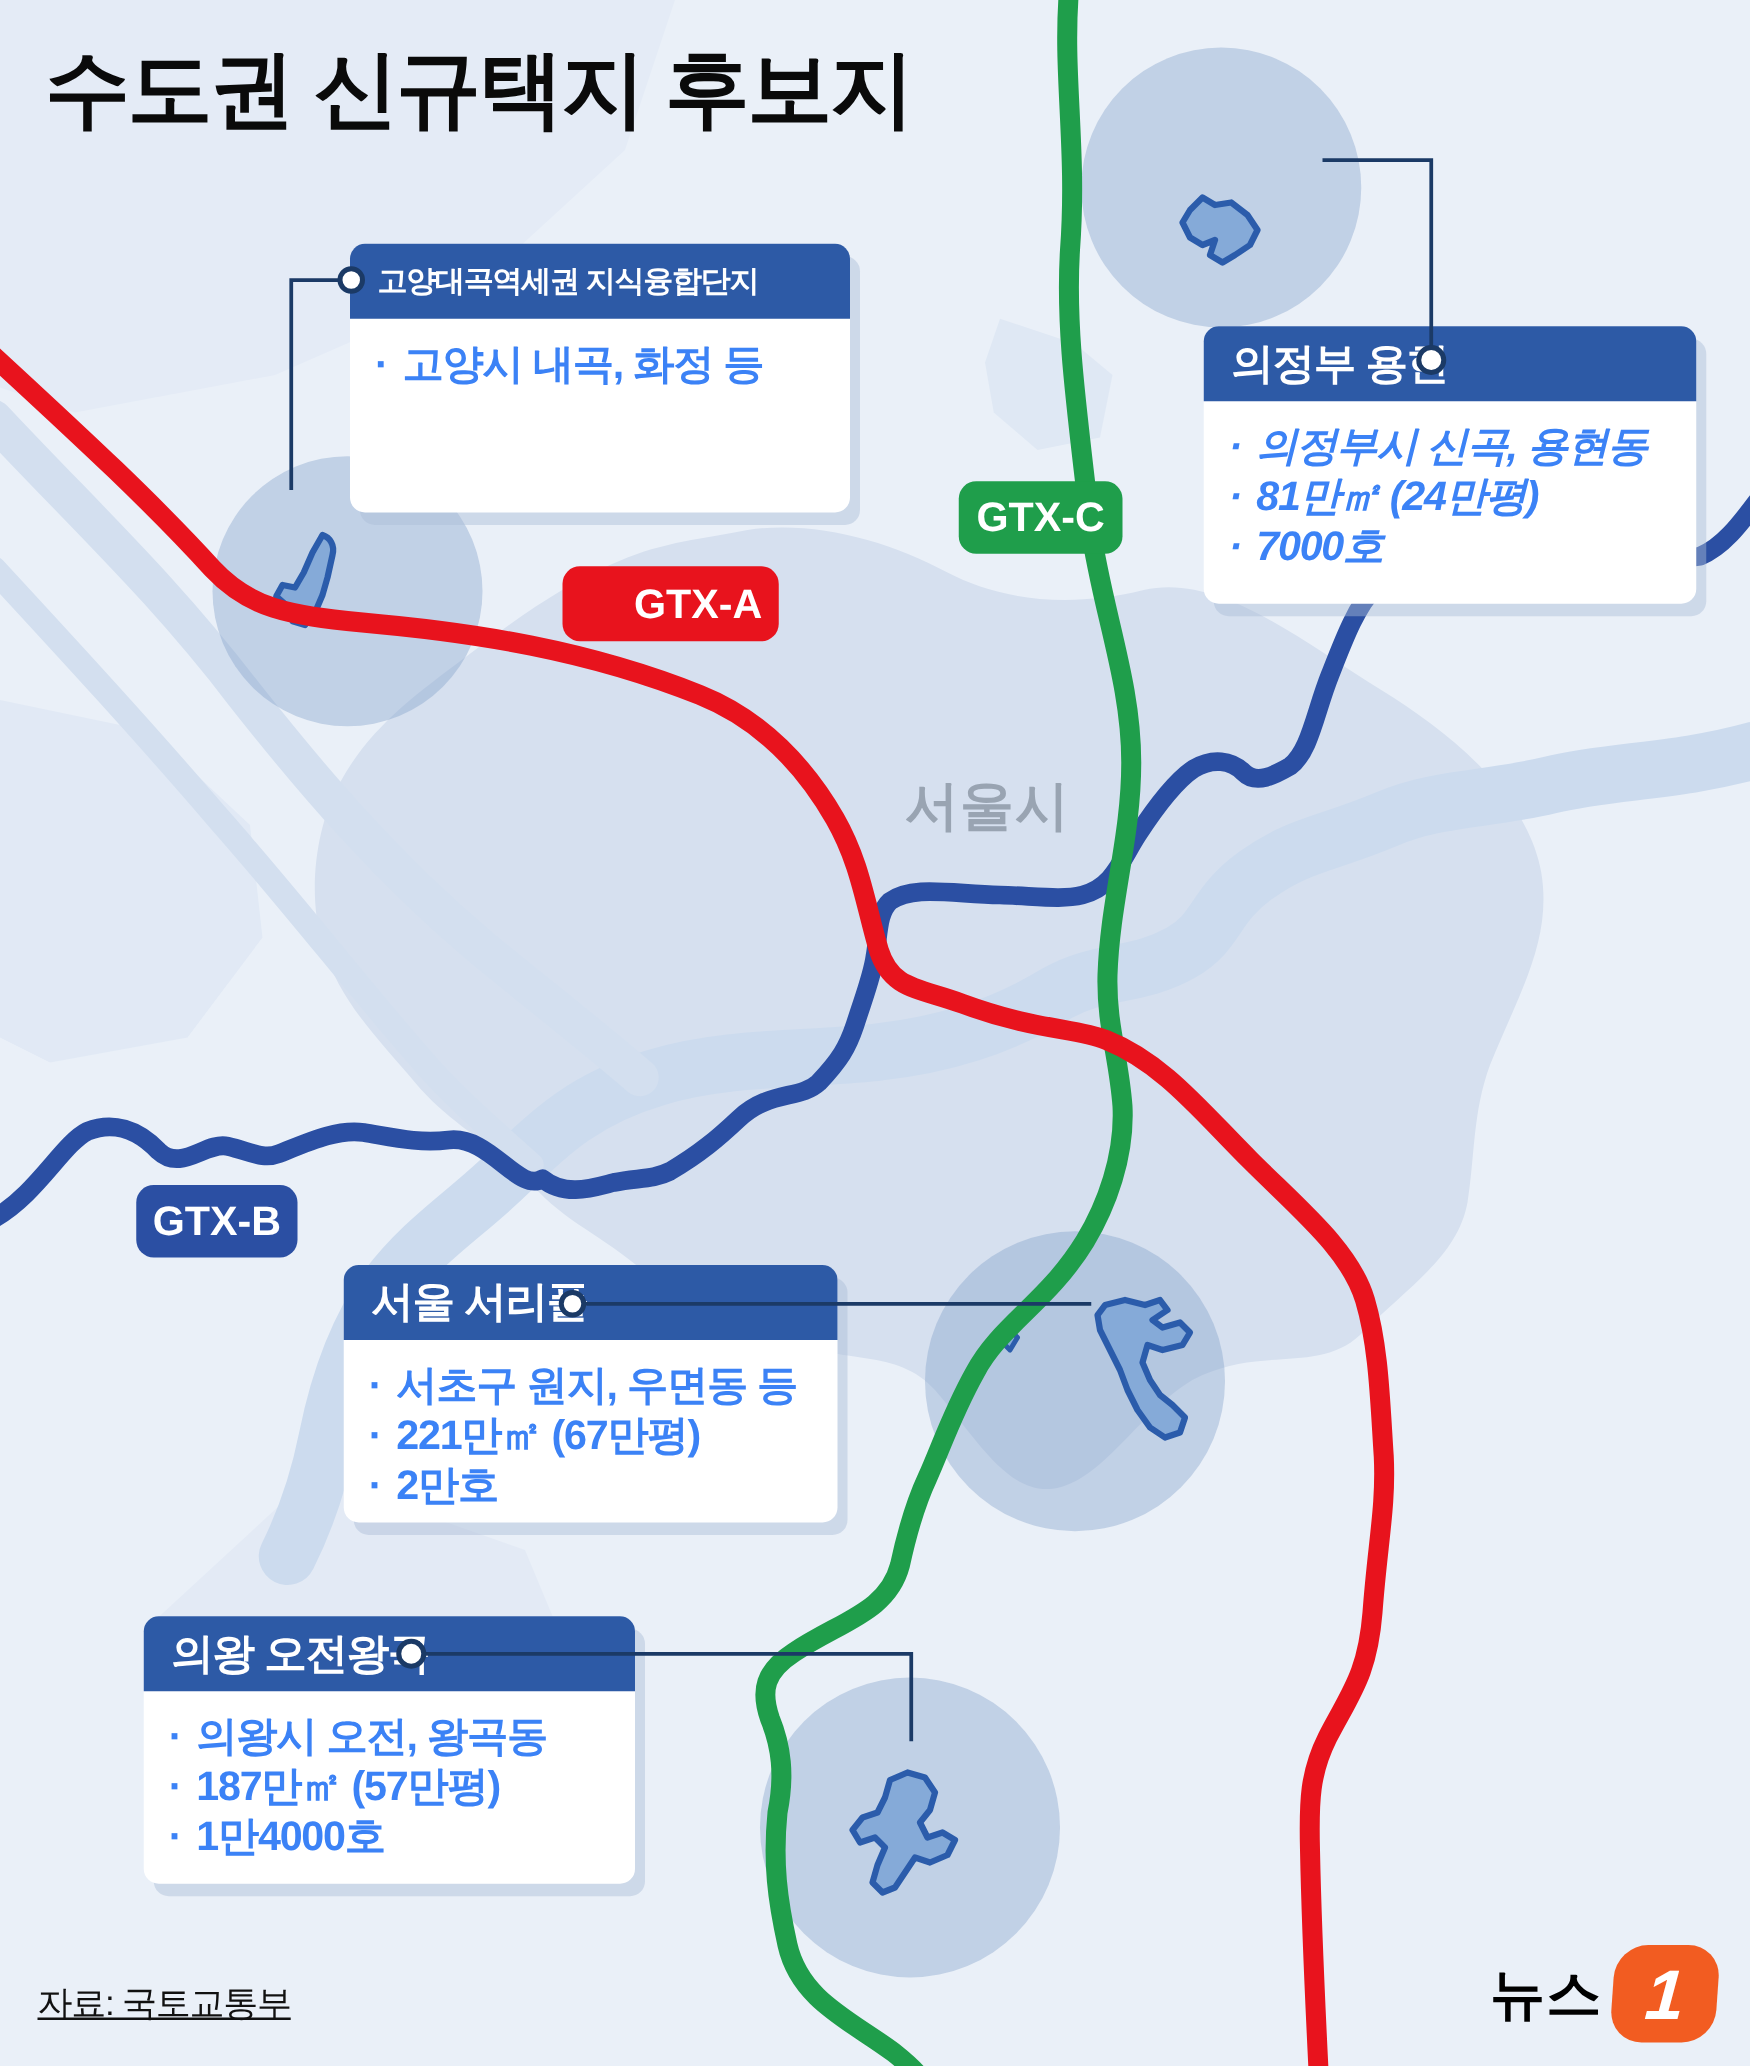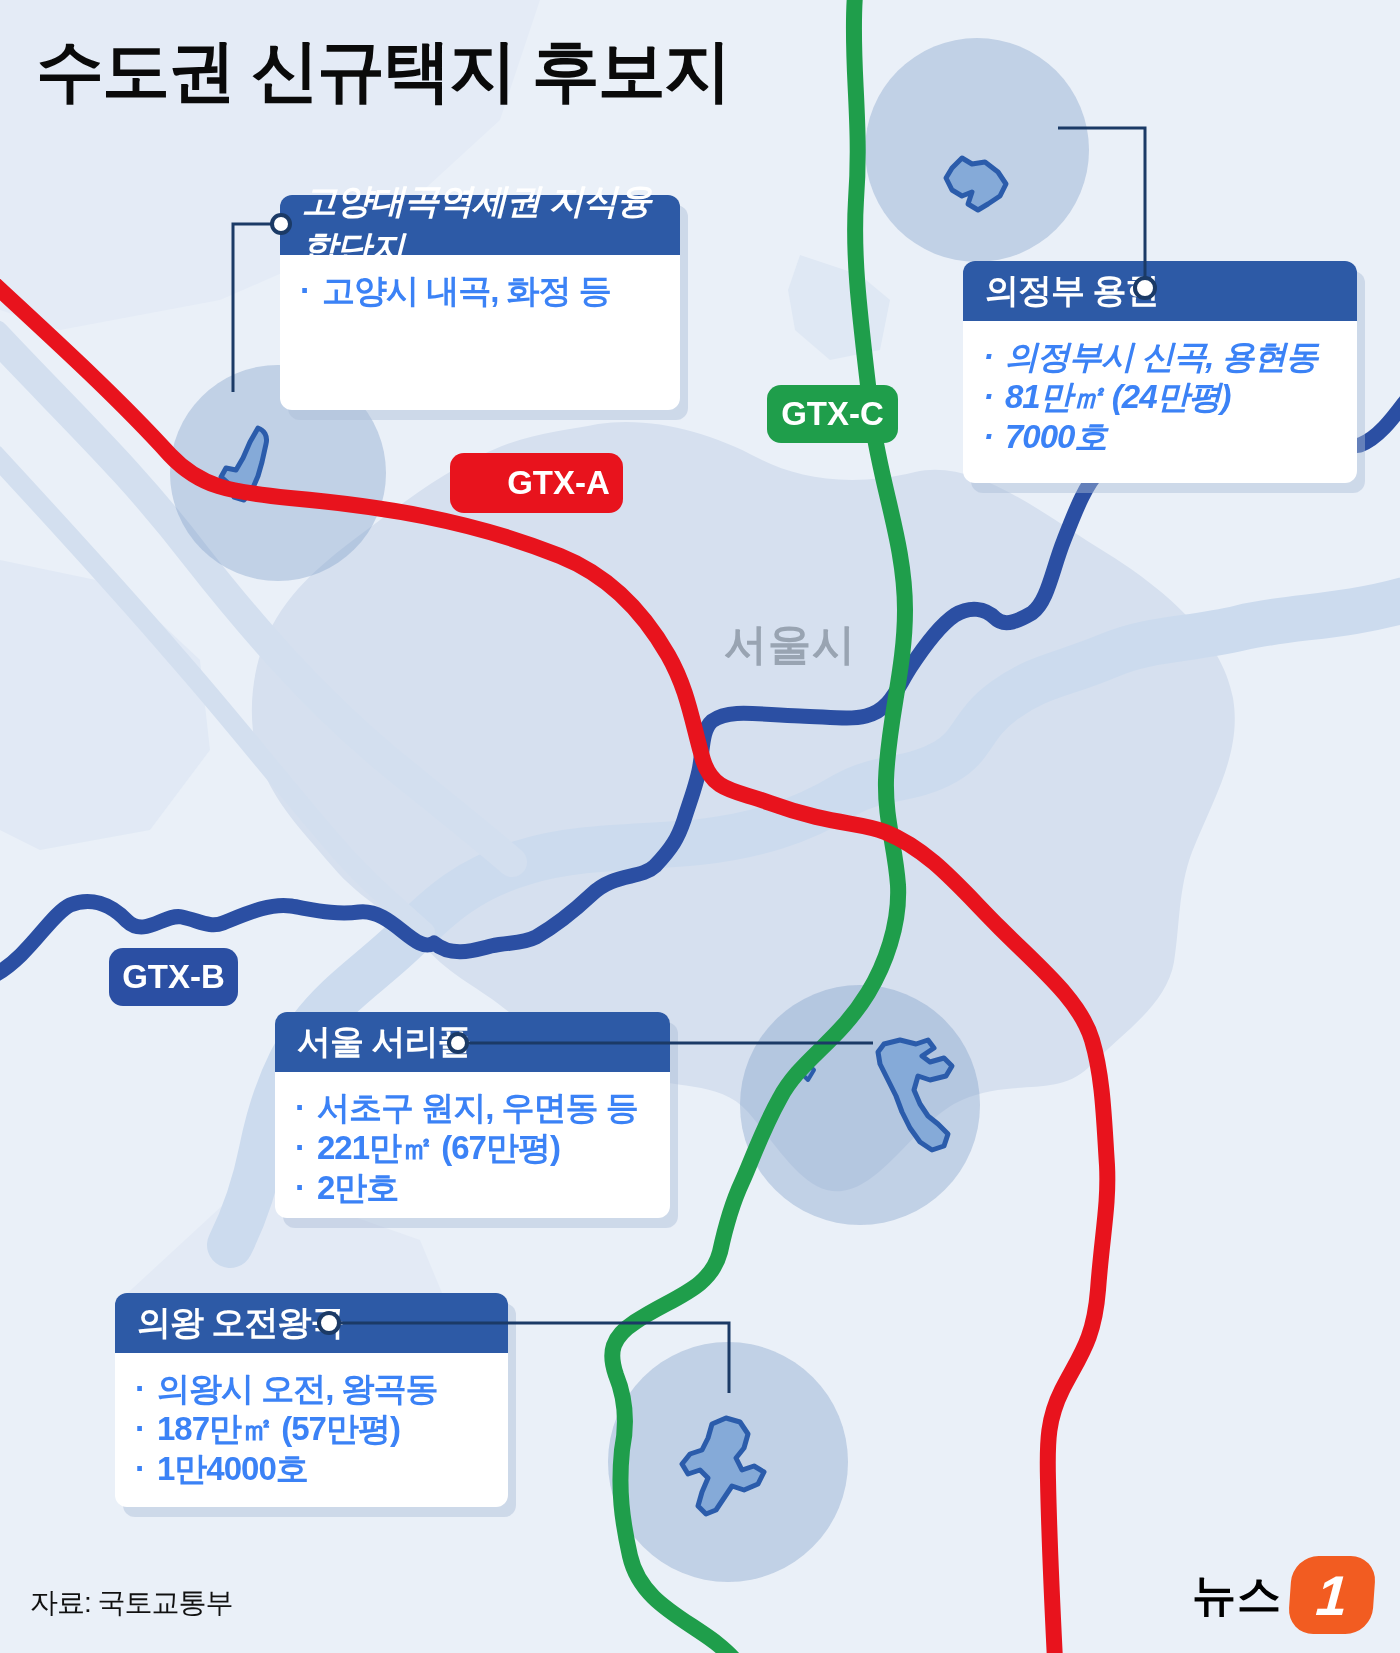--- a/index.html
+++ b/index.html
@@ -30,40 +30,40 @@
 
   .callout{
     position:absolute;z-index:10;border-radius:12px;background:#ffffff;
     box-shadow:8px 10px 0 rgba(170,188,214,0.45);
   }
   .callout-header{
     background:#2d5aa6;color:#ffffff;border-radius:12px 12px 0 0;
     font-weight:700;display:flex;align-items:center;padding-left:22px;
     height:60px;font-size:34px;letter-spacing:-1px;
   }
-  .callout.small-header .callout-header{font-size:35px;font-style:italic;}
+  .callout.small-header .callout-header{font-size:24px;}
   .callout-body{padding:16px 18px 10px 20px;}
   .detail-row{
     font-size:33px;line-height:40px;font-weight:700;color:#3b82f6;
     letter-spacing:-1px;white-space:nowrap;
   }
   .detail-row::before{content:"·";margin-right:12px;font-weight:900;}
 
   .box-goyang{left:280px;top:195px;width:400px;}
   .box-goyang .callout-body{height:129px;}
   .box-uijeongbu{left:963px;top:261px;width:394px;}
   .box-uijeongbu .callout-body{height:136px;font-style:italic;}
   .box-seoripul{left:275px;top:1012px;width:395px;}
   .box-seoripul .callout-body{height:120px;}
   .box-uiwang{left:115px;top:1293px;width:393px;}
   .box-uiwang .callout-body{height:128px;}
 
   .source-note{
     position:absolute;left:30px;top:1584px;z-index:20;
-    font-size:28px;font-weight:500;color:#111111;letter-spacing:-1px;
+    font-size:28px;font-weight:500;color:#111111;letter-spacing:-1px;text-decoration:underline;
   }
   .news-logo{position:absolute;left:1192px;top:1556px;z-index:20;display:flex;align-items:center;}
   .logo-text{font-size:44px;font-weight:900;color:#000000;letter-spacing:1px;}
   .logo-badge{
     display:flex;align-items:center;justify-content:center;
     width:84px;height:78px;margin-left:8px;background:#f25c21;border-radius:26px;
     color:#ffffff;font-size:56px;font-weight:800;font-style:italic;
     transform:skewX(-4deg);
   }
 </style>

